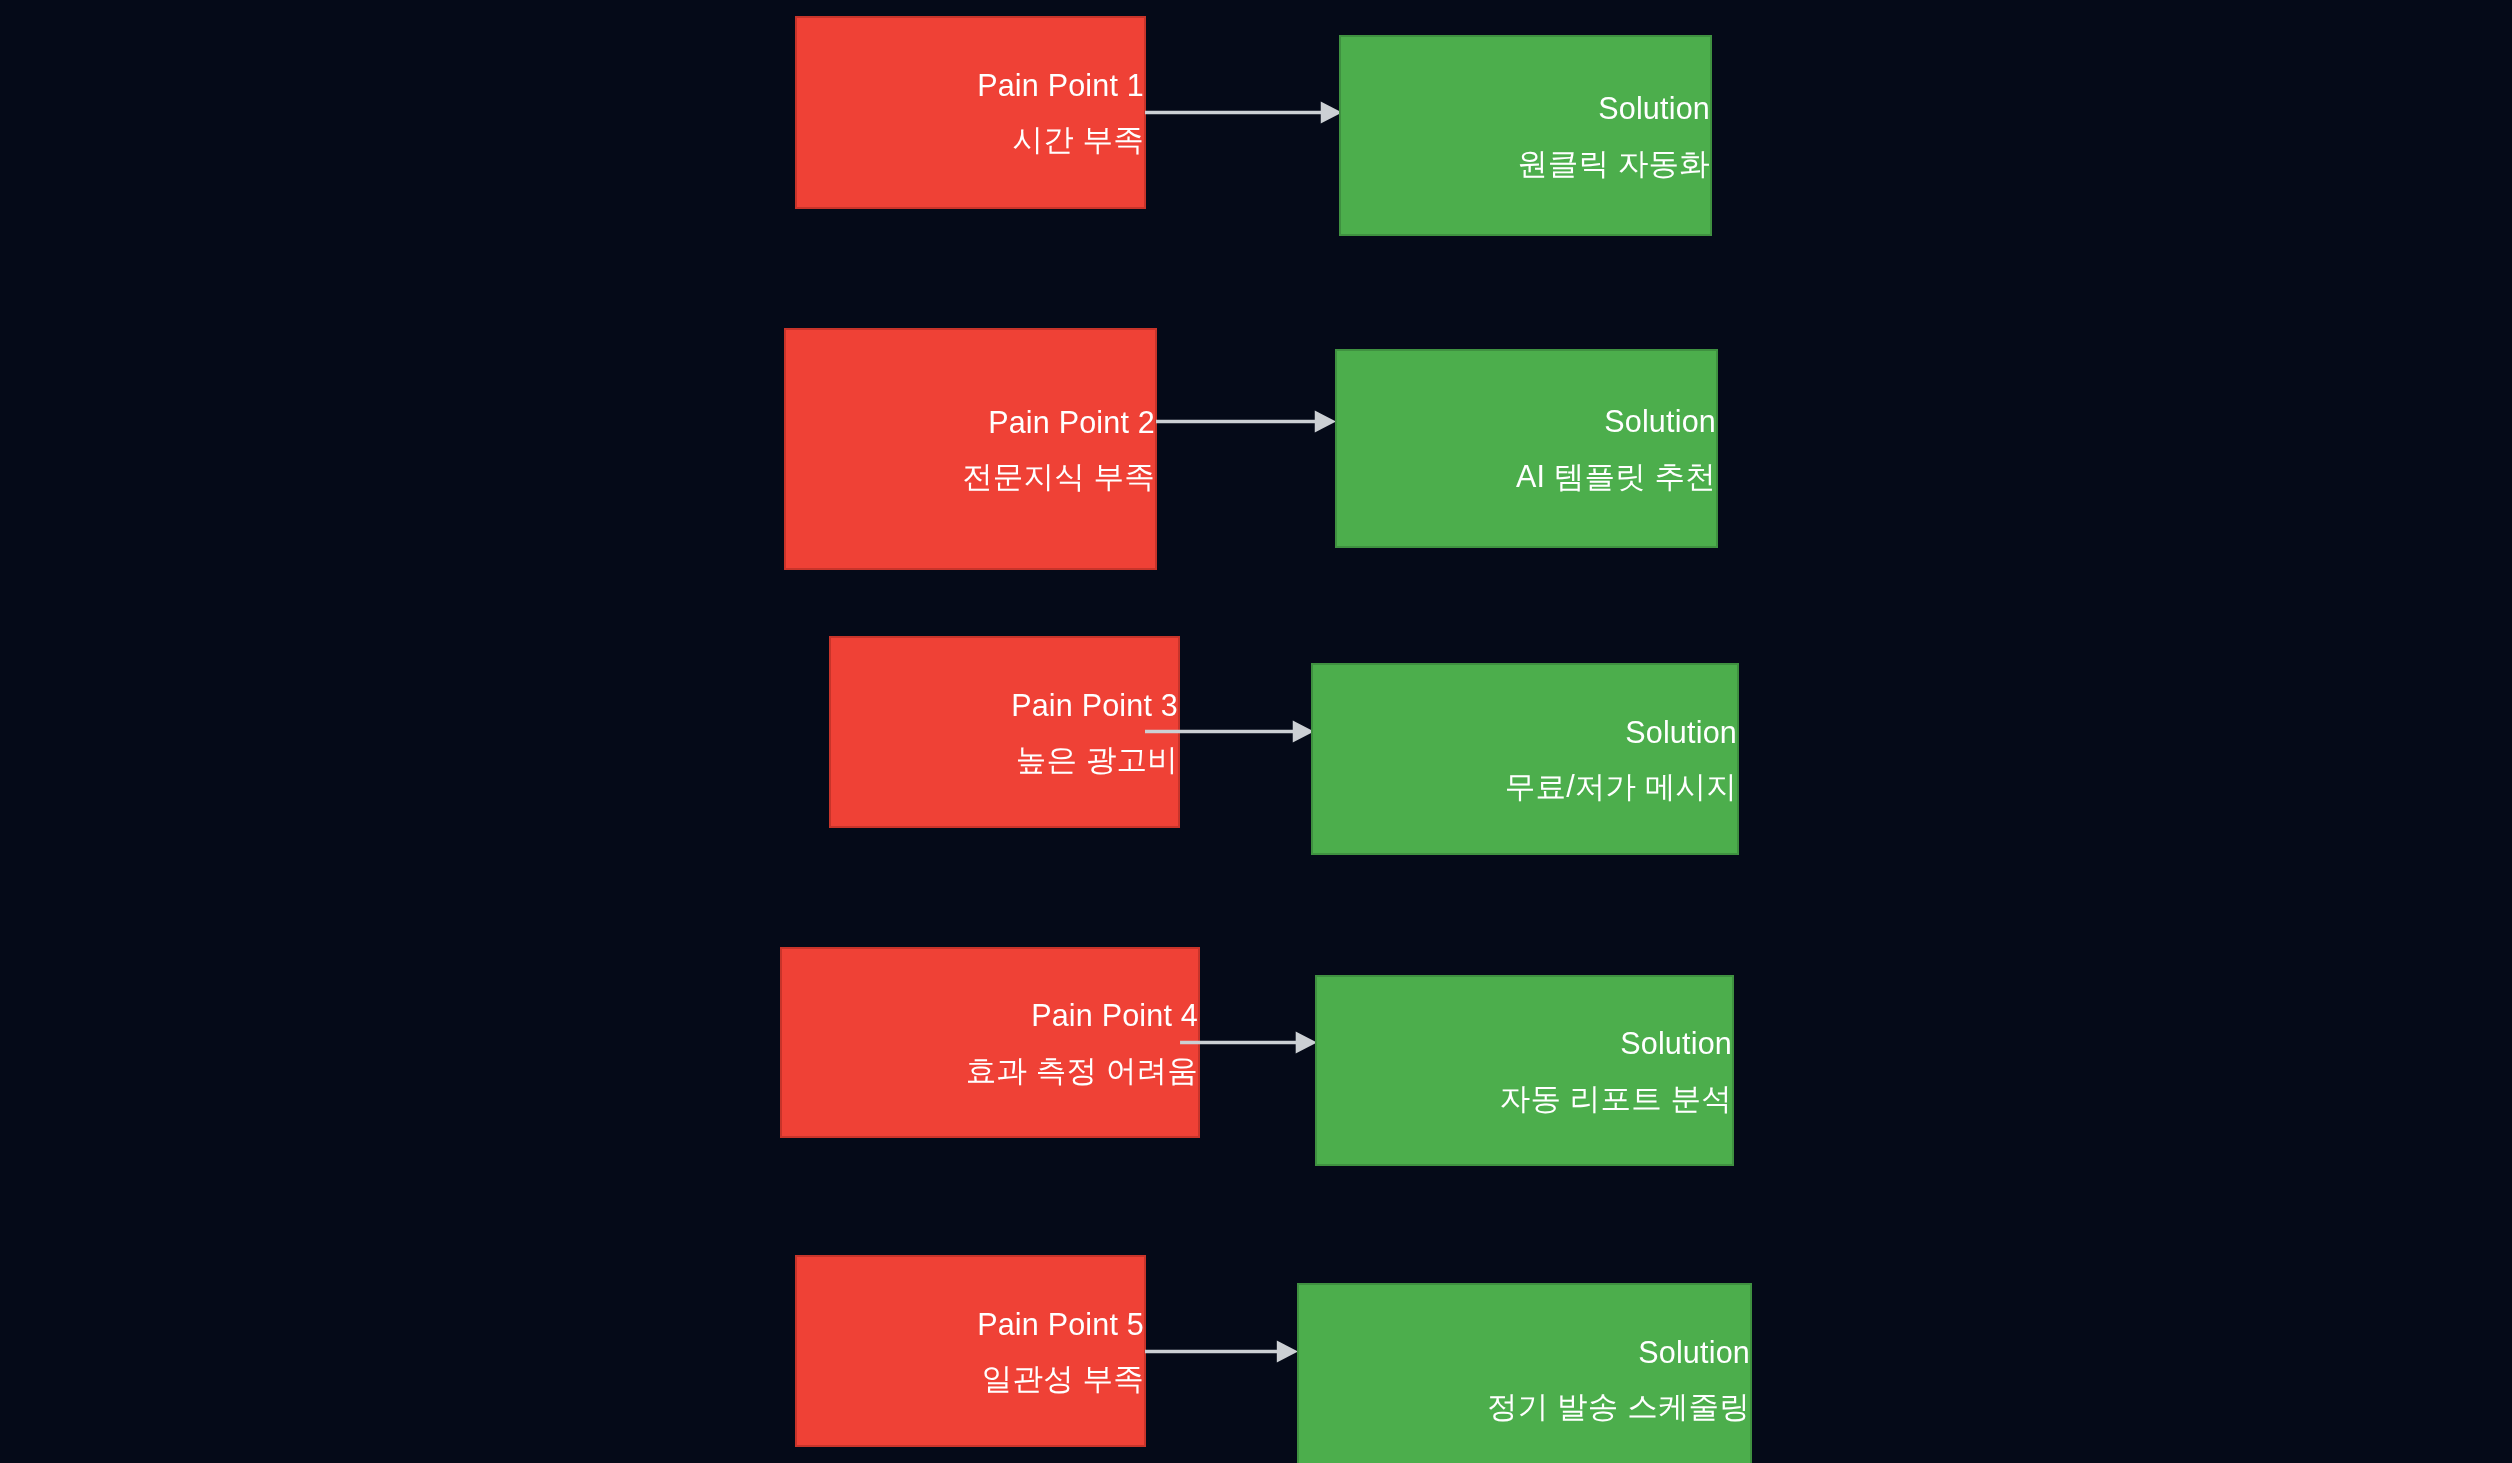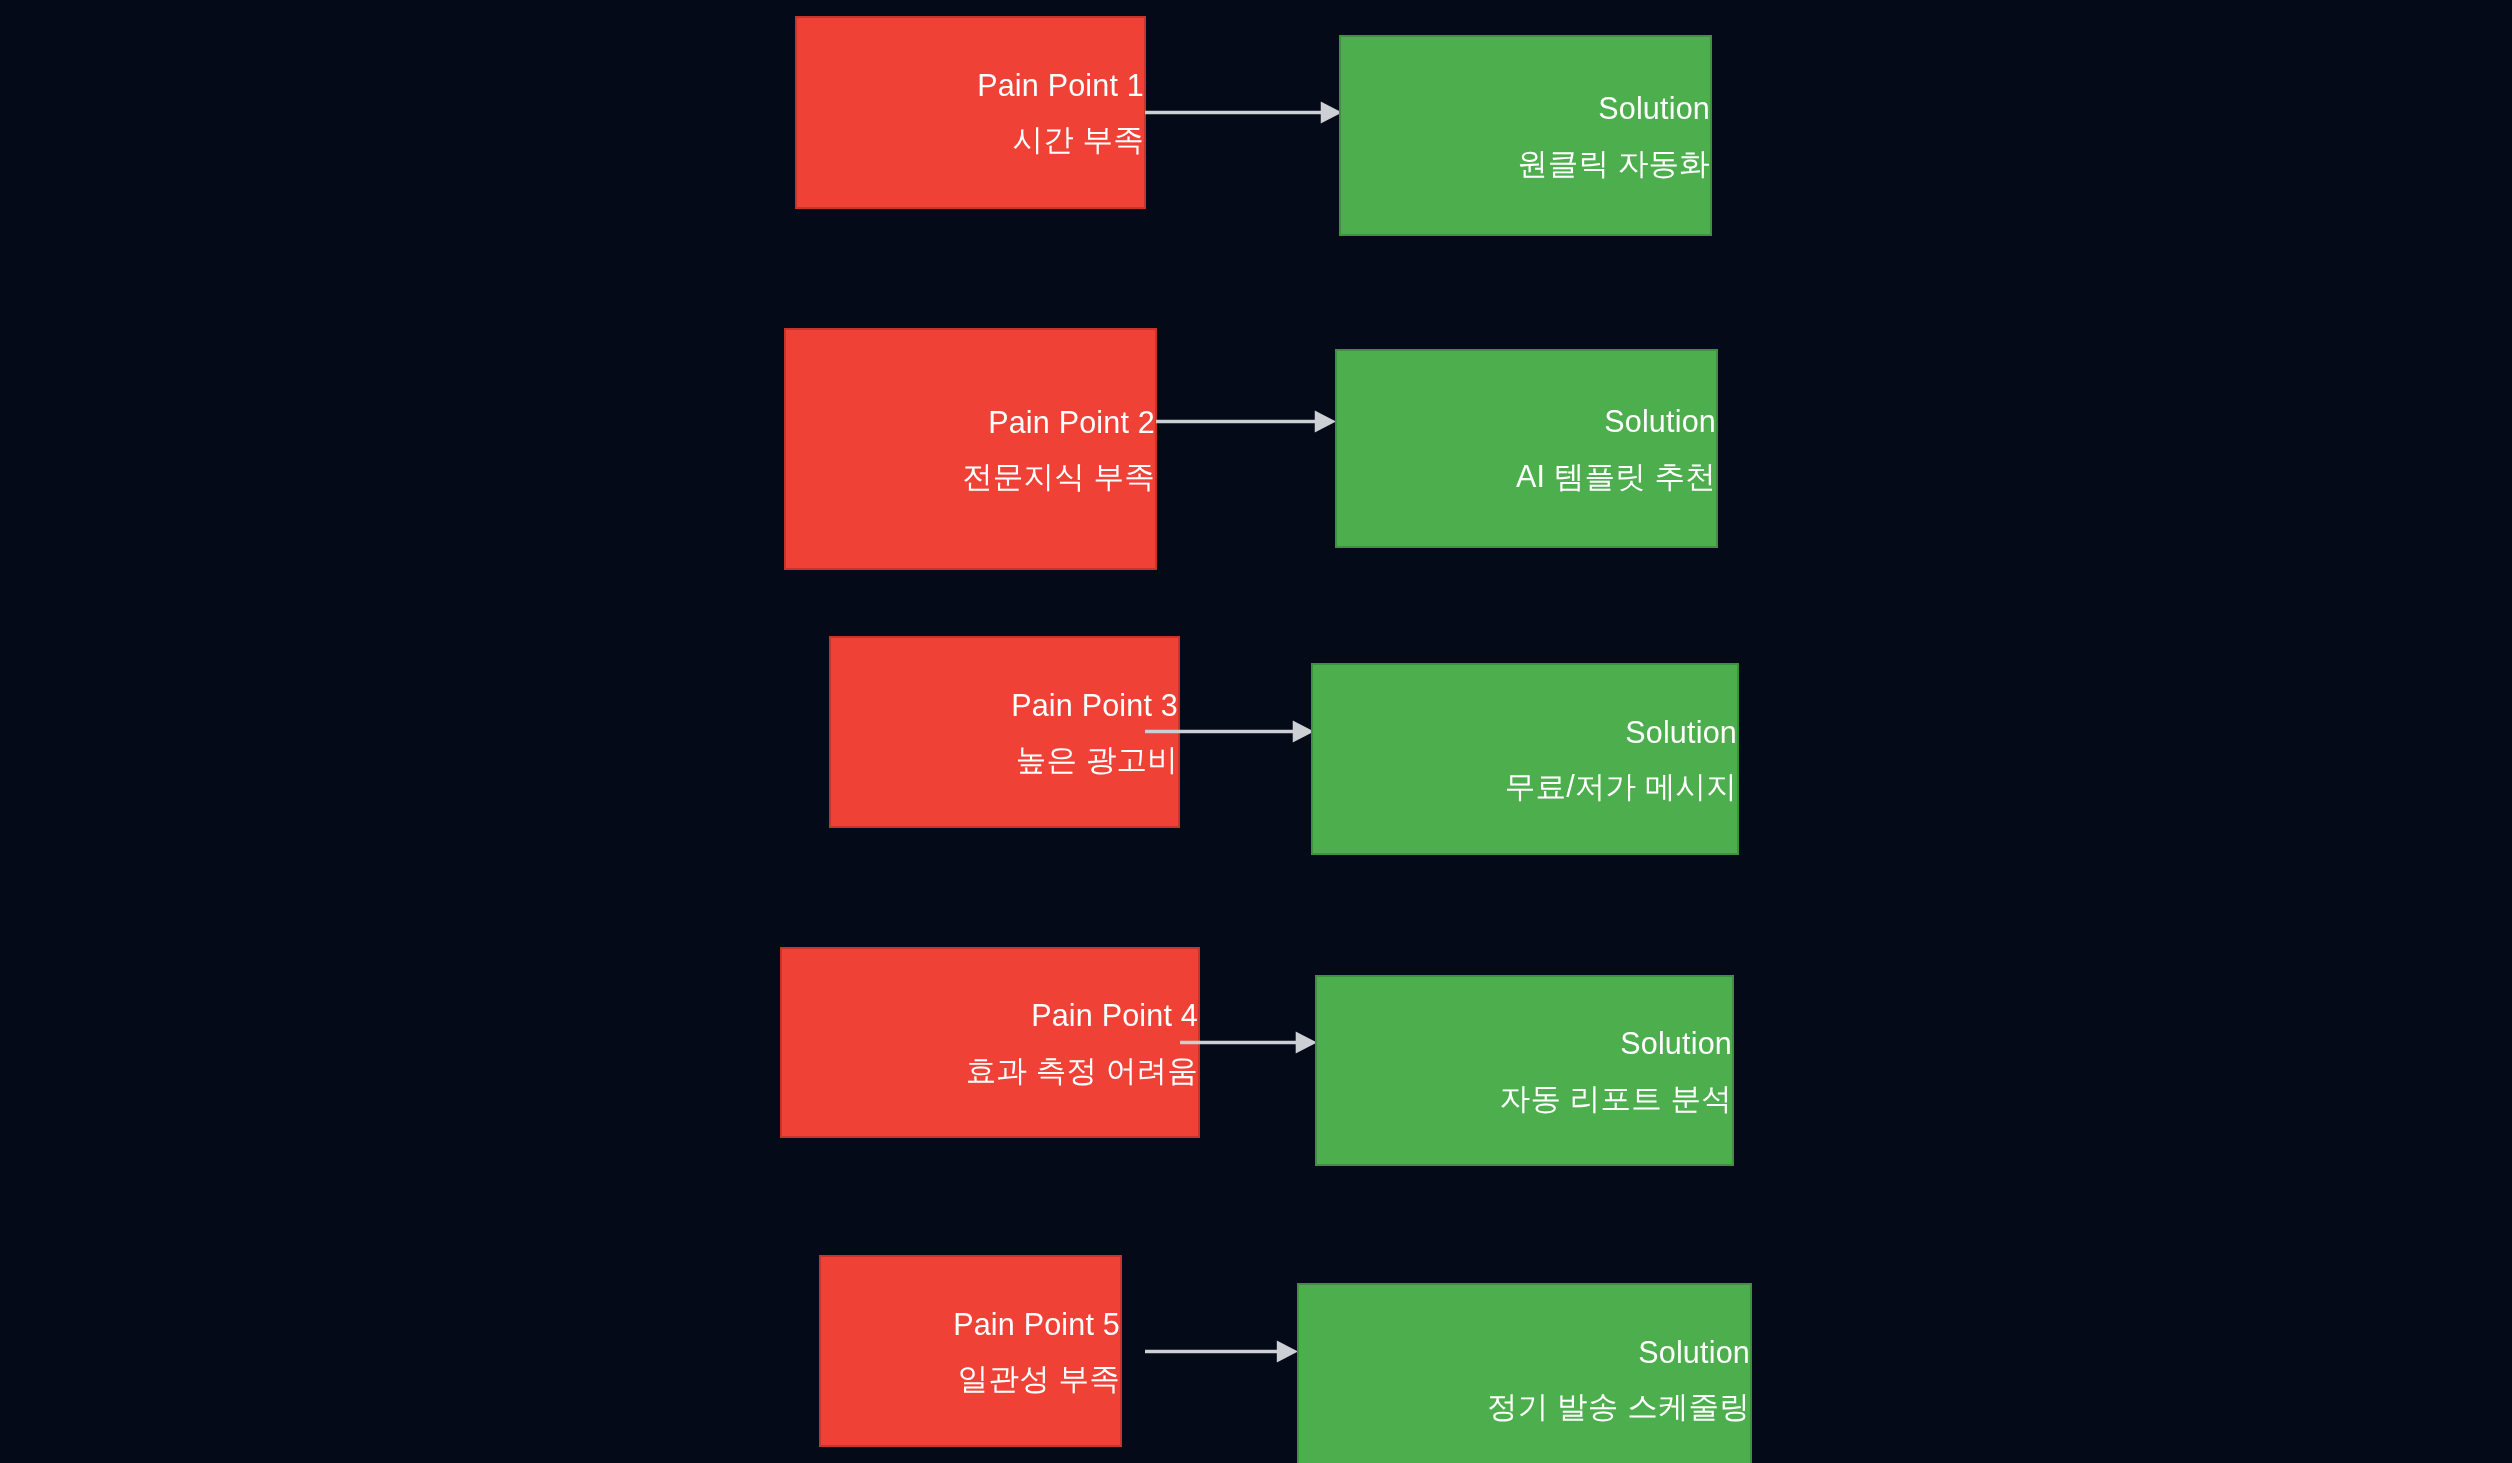--- a/index.html
+++ b/index.html
@@ -124,21 +124,21 @@
         <polygon points="125,8 148,20 125,32" fill="#ccd0d4"></polygon>
       </svg>
     </div>
     <div class="node solution" style="left:1315px; top:947px; width:419px; height:191px;">
       <span class="ln ln1">Solution</span>
       <span class="ln ln2">자동 리포트 분석</span>
     </div>
   </div>
 
   <div class="row" style="top:0;">
-    <div class="node pain" style="left:795px; top:1255px; width:303px; height:192px;margin-left:24px;">
+    <div class="node pain" style="left:795px; top:1255px; width:351px; height:192px;">
       <span class="ln ln1">Pain Point 5</span>
       <span class="ln ln2">일관성 부족</span>
     </div>
     <div class="arrow" style="left:1145px; top:1333px; width:153px;">
       <svg width="153" height="37" viewBox="0 0 166 40" aria-hidden="true">
         <line x1="0" y1="20" x2="145" y2="20" stroke="#ccd0d4" stroke-width="4"></line>
         <polygon points="143,8 166,20 143,32" fill="#ccd0d4"></polygon>
       </svg>
     </div>
     <div class="node solution" style="left:1297px; top:1255px; width:455px; height:192px;">

